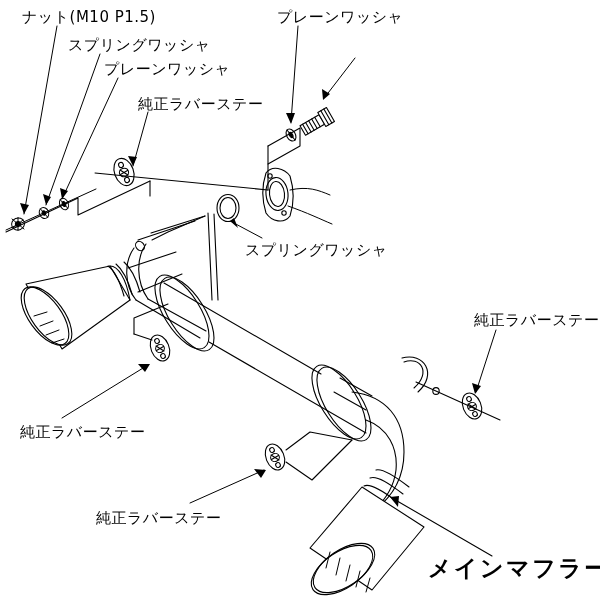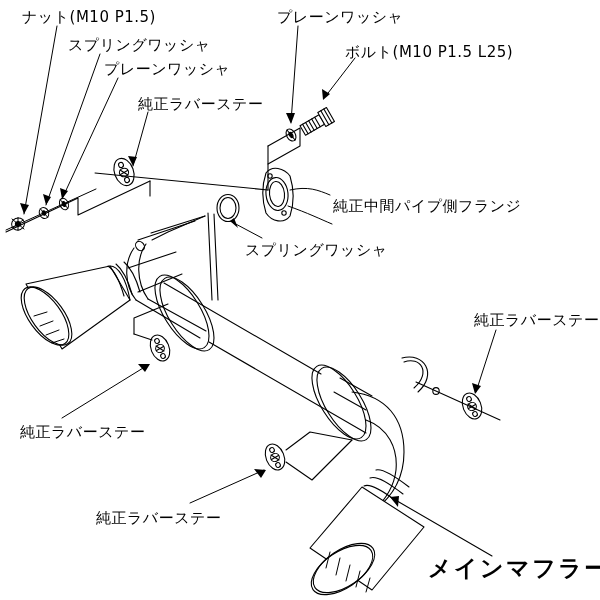--- a/index.html
+++ b/index.html
@@ -318,23 +318,21 @@
   <div class="lbl lbl-sm" style="left:22px;  top:10px;">ナット(M10 P1.5)</div>
 
   <div class="lbl lbl-sm" style="left:68px;  top:38px;">スプリングワッシャ</div>
 
   <div class="lbl lbl-sm" style="left:104px; top:62px;">プレーンワッシャ</div>
 
   <div class="lbl lbl-sm" style="left:138px; top:97px;">純正ラバーステー</div>
 
   <div class="lbl lbl-sm" style="left:277px; top:10px;">プレーンワッシャ</div>
 
-  <div class="lbl lbl-sm" style="left:345px; top:45px;">ボルト(M10 P1.5 L25)</div>
-
-  <div class="lbl lbl-sm" style="left:333px; top:199px;">純正中間パイプ側フランジ</div>
+
 
   <div class="lbl lbl-sm" style="left:245px; top:243px;">スプリングワッシャ</div>
 
   <div class="lbl lbl-sm" style="left:474px; top:313px;">純正ラバーステー</div>
 
   <div class="lbl lbl-sm" style="left:20px;  top:425px;">純正ラバーステー</div>
 
   <div class="lbl lbl-sm" style="left:96px;  top:511px;">純正ラバーステー</div>
 
   <div class="lbl lbl-main" style="left:428px; top:557px;">メインマフラー</div>

